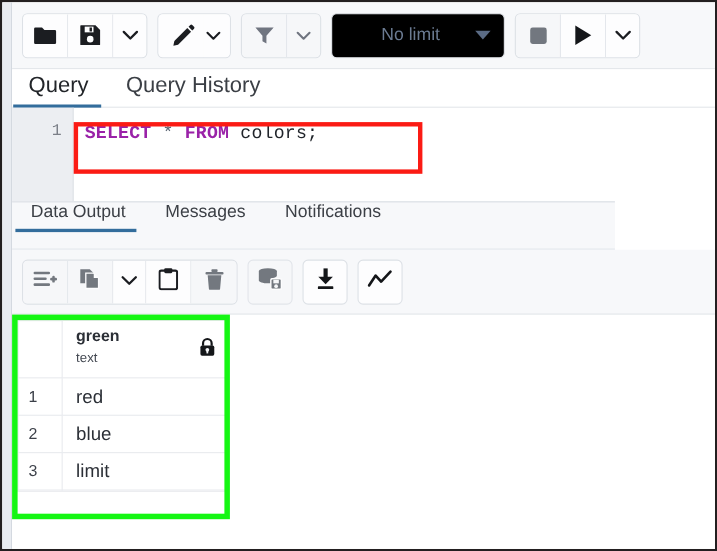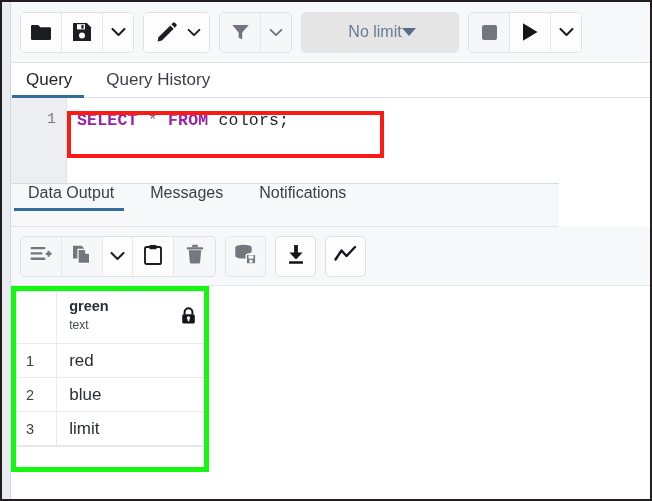--- a/index.html
+++ b/index.html
@@ -67,28 +67,29 @@
   }
   .tbtn:last-child { border-right: none; }
   .tbtn.chev { min-width: 30px; }
   .tbtn.flat { background: #f6f7f9; }
 
   .tbtn svg { display: block; }
 
   .limit-box {
     display: flex;
     align-items: center;
-    justify-content: center;
+    justify-content: flex-end;
     width: 158px;
     height: 41px;
     border: 1px solid #e2e5ea;
     border-radius: 5px;
-    background: #e5e5e5;
+    background: #000000;
     padding: 0 12px 0 16px;
     cursor: pointer;
+    gap: 32px;
   }
   .limit-text {
     font-size: 16px;
     color: #6b7b92;
     font-family: "Liberation Sans", sans-serif;
   }
   .caret-down {
     width: 0; height: 0;
     border-left: 7px solid transparent;
     border-right: 7px solid transparent;
@@ -101,21 +102,21 @@
     left: 9px; top: 61px;
     width: 641px; height: 35px;
     background: #ffffff;
     border-bottom: 1px solid #dfe3e8;
     display: flex;
     align-items: flex-end;
     padding-left: 13px;
   }
   .qtab {
     position: relative;
-    font-size: 17px;
+    font-size: 20px;
     color: #3b3f45;
     padding: 0 16px 7px 2px;
     cursor: pointer;
     margin-right: 16px;
   }
   .qtab.active { color: #222529; }
   .qtab.active::after {
     content: "";
     position: absolute;
     left: -12px; right: 4px; bottom: -1px;

